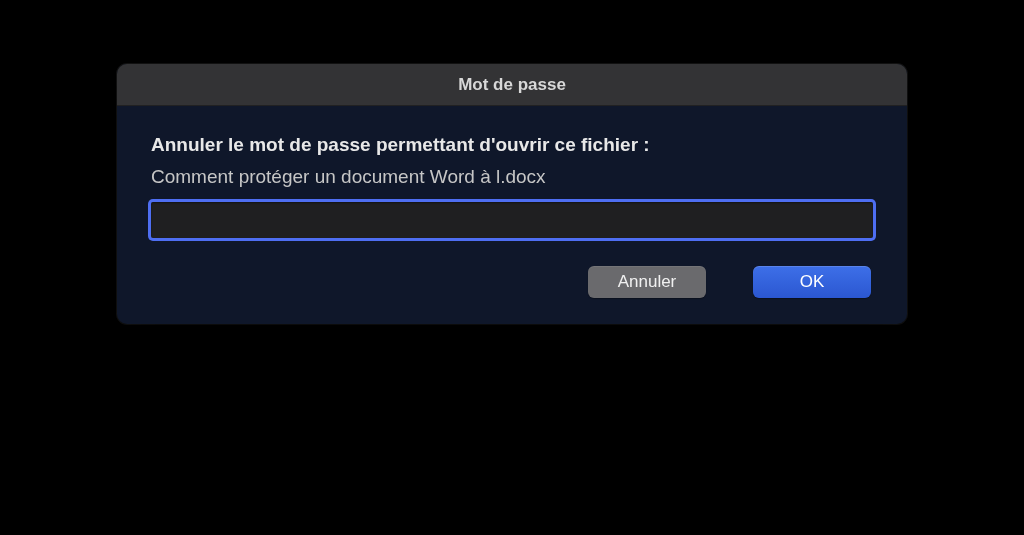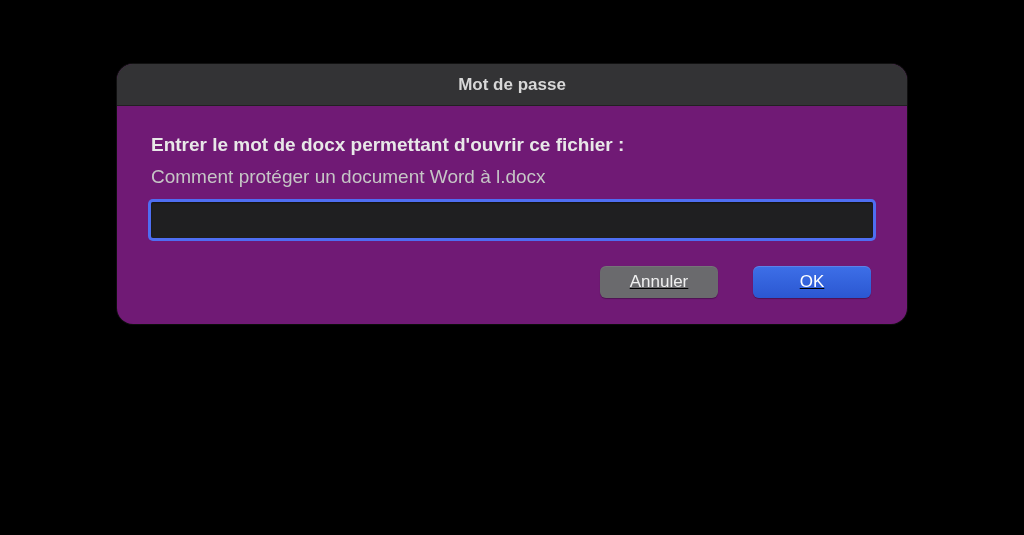--- a/index.html
+++ b/index.html
@@ -15,22 +15,22 @@
       font-family: -apple-system, BlinkMacSystemFont, "Helvetica Neue", Helvetica, Arial, sans-serif;
       display: flex;
       align-items: flex-start;
       justify-content: center;
       overflow: hidden;
     }
     
     .dialog {
       width: 790px;
       margin-top: 64px;
-      background: #701a75;
-      border-radius: 16px;
+      background: #0f172a;
+      border-radius: 10px;
       box-shadow: 0 20px 60px rgba(0,0,0,0.6), 0 0 0 1px rgba(255,255,255,0.08);
       overflow: hidden;
     }
     
     .titlebar {
       height: 42px;
       display: flex;
       align-items: center;
       justify-content: center;
       border-bottom: 1px solid rgba(0,0,0,0.35);
@@ -70,24 +70,23 @@
       box-shadow: 0 0 0 3px #4e6ef2, inset 0 1px 2px rgba(0,0,0,0.4);
       color: #e8e8e8;
       font-size: 16px;
       padding: 0 10px;
       outline: none;
     }
     
     .button-row {
       display: flex;
       justify-content: flex-end;
-      gap: 20px;
+      gap: 32px;
       margin-top: 28px;
       padding-right: 2px;
-      text-decoration: underline;
     }
     
     .btn {
       height: 32px;
       min-width: 118px;
       border-radius: 6px;
       font-size: 17px;
       font-weight: 400;
       border: none;
       cursor: pointer;
@@ -111,21 +110,21 @@
     }
   </style>
 </head>
 <body>
 
 <div class="dialog">
   <div class="titlebar">
     <span class="titlebar-title">Mot de passe</span>
   </div>
   <div class="content">
-    <div class="prompt-heading">Entrer le mot de docx permettant d'ouvrir ce fichier :</div>
+    <div class="prompt-heading">Annuler le mot de passe permettant d'ouvrir ce fichier :</div>
     <div class="filename">Comment protéger un document Word à l.docx</div>
     <input type="password" class="password-input" value="" style="">
     <div class="button-row">
       <button class="btn btn-cancel">Annuler</button>
       <button class="btn btn-ok">OK</button>
     </div>
   </div>
 </div>
 
 </body></html>

